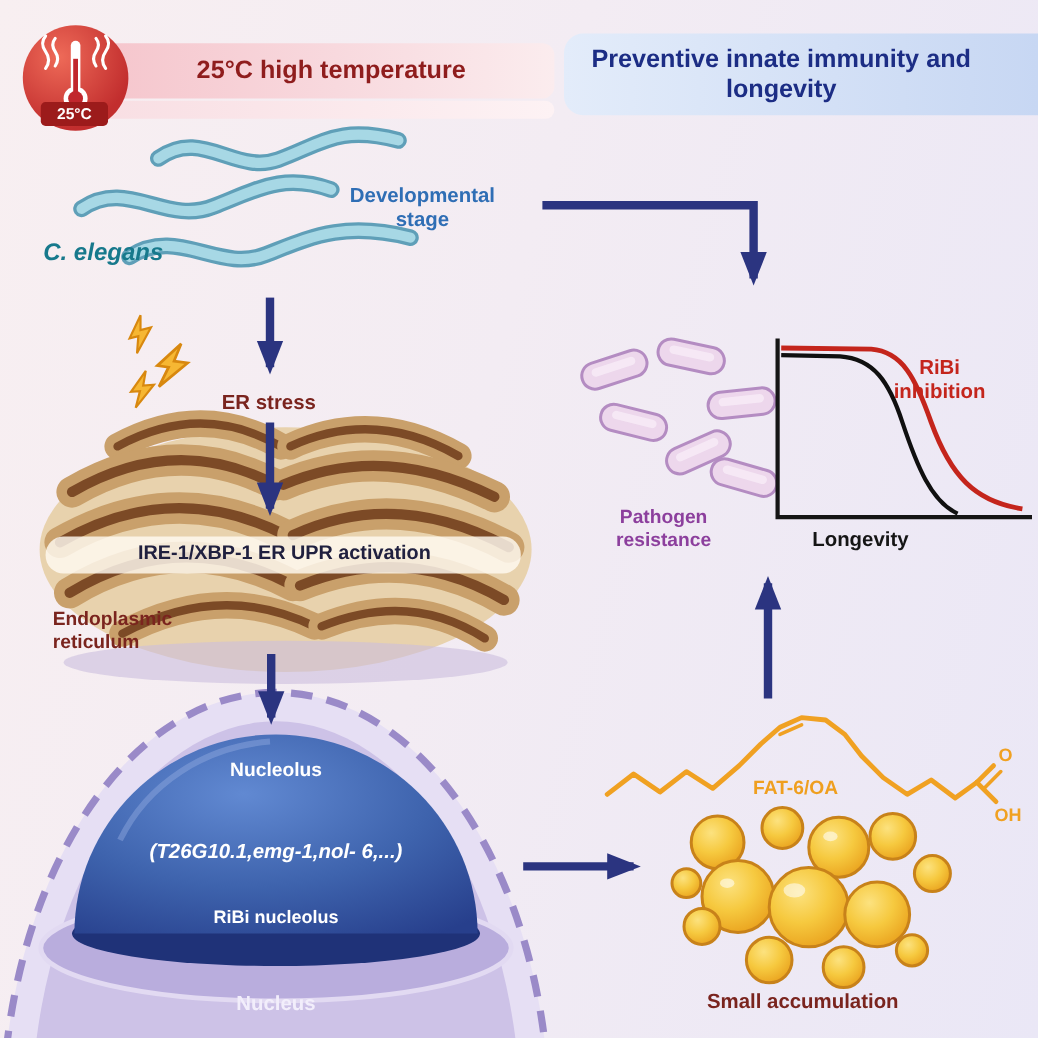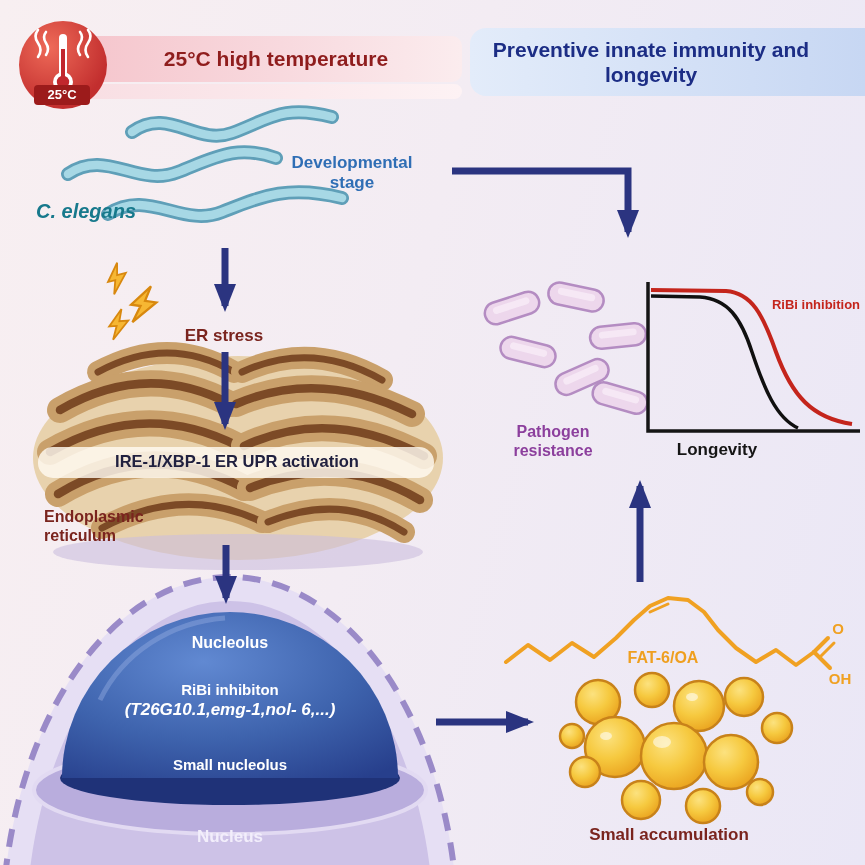--- a/index.html
+++ b/index.html
@@ -38,21 +38,21 @@
   
   #lbl-nucleolus  { left:110px; top:634px; width:240px; font-size:16px;  color:#ffffff; text-align:center; }
   #lbl-nuc1       { left:95px;  top:681px; width:270px; font-size:15px;  color:#ffffff; text-align:center; }
   #lbl-nuc2       { left:85px;  top:700px; width:290px; font-size:17px;color:#ffffff; text-align:center; font-style:italic; }
   #lbl-nuc3       { left:95px;  top:719px; width:270px; font-size:15px;  color:#ffffff; text-align:center; }
   #lbl-nuc4       { left:95px;  top:756px; width:270px; font-size:15px;  color:#ffffff; text-align:center; }
   #lbl-nucleus    { left:130px; top:827px; width:200px; font-size:17px;  color:#f2eefb; text-align:center; }
 
   
   #lbl-pathogen   { left:478px; top:423px; width:150px; font-size:16px; color:#8c3f9d; text-align:center; }
-  #lbl-ribi       { left:770px; top:297px; width:92px;  font-size:13px; color:#c4251c; text-align:center; }
+  #lbl-ribi       { left:737px; top:297px; width:92px;  font-size:17px; color:#c4251c; text-align:center; }
   #lbl-longevity  { left:652px; top:440px; width:130px; font-size:17px; color:#151515; text-align:center; }
   #lbl-fat6       { left:608px; top:649px; width:110px; font-size:16px; color:#ef9f1f; text-align:center; }
   #lbl-lipid      { left:574px; top:825px; width:190px; font-size:17px; color:#7a241e; text-align:center; }
 </style>
 </head>
 <body>
 
 <div id="canvas">
 
   <div id="banner-left"></div>
@@ -227,23 +227,22 @@
   </div>
   <div id="thermo-chip">25°C</div>
 
   <div class="lbl" id="lbl-organism">C. elegans</div>
   <div class="lbl" id="lbl-stage">Developmental stage</div>
   <div class="lbl" id="lbl-er-stress">ER stress</div>
   <div class="lbl" id="lbl-upr">IRE-1/XBP-1 ER UPR activation</div>
   <div class="lbl" id="lbl-er">Endoplasmic reticulum</div>
 
   <div class="lbl" id="lbl-nucleolus">Nucleolus</div>
-  <div class="lbl" id="lbl-nuc1">RiBi inhibiton</div>
   <div class="lbl" id="lbl-nuc2">(T26G10.1,emg-1,nol- 6,...)</div>
-  <div class="lbl" id="lbl-nuc4">Small nucleolus</div>
+  <div class="lbl" id="lbl-nuc4">RiBi nucleolus</div>
   <div class="lbl" id="lbl-nucleus">Nucleus</div>
 
   <div class="lbl" id="lbl-pathogen">Pathogen resistance</div>
   <div class="lbl" id="lbl-ribi">RiBi inhibition</div>
   <div class="lbl" id="lbl-longevity">Longevity</div>
   <div class="lbl" id="lbl-fat6">FAT-6/OA</div>
   <div class="lbl" id="lbl-lipid">Small accumulation</div>
 
 </div>
 

